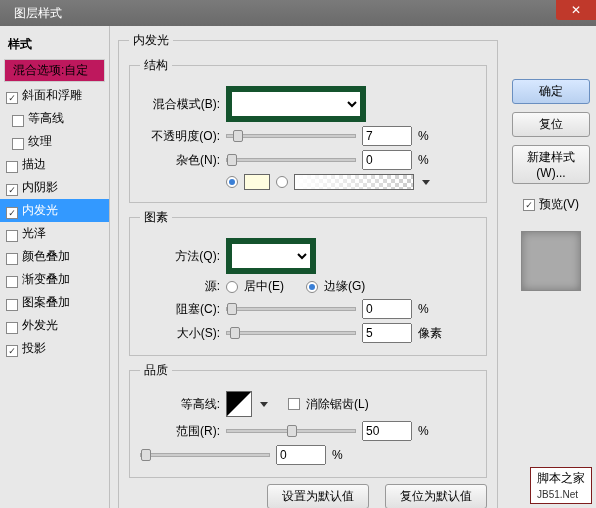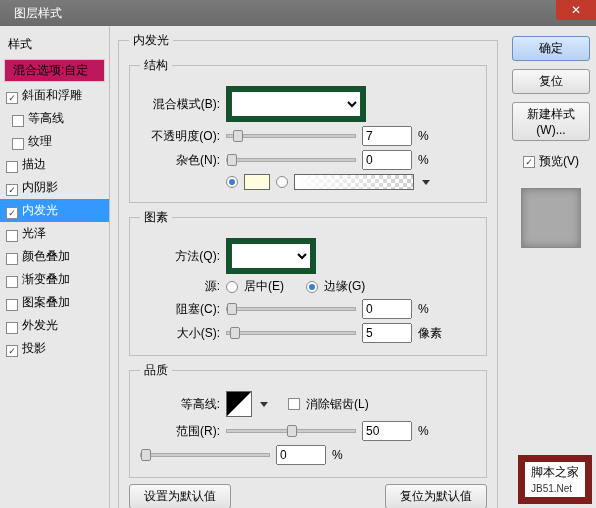--- a/index.html
+++ b/index.html
@@ -1,50 +1,50 @@
 <!DOCTYPE html>
 <html><head>
 <meta charset="utf-8">
 <style>
 * { box-sizing: border-box; font-family: "Microsoft YaHei", SimSun, sans-serif; font-size: 12px; }
 body { margin: 0; background: #d8d8d8; width: 596px; height: 508px; overflow: hidden; }
 .titlebar { background: linear-gradient(#7a7a7a,#6a6a6a); height: 26px; display: flex; align-items: center; padding: 0 14px; color: #fff; position: relative; }
 .close-btn { position: absolute; right: 0; top: 0; width: 40px; height: 20px; background: #c0392b; color: #fff; display: flex; align-items: center; justify-content: center; border-bottom-left-radius: 3px; }
 .content { display: flex; height: calc(100% - 26px); background: #e8e8e8; }
 .sidebar { width: 110px; background: #e8e8e8; border-right: 1px solid #bfbfbf; padding: 6px 0; }
-.sidebar-title { padding: 4px 8px; font-weight: normal; }
+.sidebar-title { padding: 4px 8px; font-weight: bold; }
 .sidebar-sub { padding: 2px 8px; background: #be185d; border: 1px solid #ccc; margin: 2px 4px; }
 .sidebar-item { display: flex; align-items: flex-end; padding: 3px 6px; gap: 4px; cursor: pointer; }
 .sidebar-item.indent { padding-left: 12px; }
 .sidebar-item.selected { background: #3399ff; color: #fff; }
 .chk { width: 12px; height: 12px; border: 1px solid #888; background: #fff; display: inline-flex; align-items: center; justify-content: center; font-size: 9px; color: #333; }
 .chk.checked::after { content: "✓"; }
 .main { flex: 1; padding: 6px 8px 6px 8px; overflow: hidden; }
-.rightbar { width: 90px; padding: 10px 6px; display: flex; flex-direction: column; gap: 8px; align-items: center; }
+.rightbar { width: 90px; padding: 10px 6px; display: flex; flex-direction: column; gap: 8px; align-items: center; margin-top: 43px; }
 .btn { display: block; width: 100%; padding: 3px 0; text-align: center; background: linear-gradient(#f9f9f9,#e1e1e1); border: 1px solid #999; border-radius: 3px; cursor: pointer; }
 .btn.primary { background: linear-gradient(#d8e8ff,#b8d0f0); border-color: #6a8fc0; }
 .preview-box { width: 60px; height: 60px; background: #aaa; border: 1px solid #888; box-shadow: inset 0 0 8px rgba(0,0,0,.3); margin-top: 6px; }
 fieldset { border: 1px solid #bfbfbf; margin: 0 0 6px 0; padding: 8px 10px; }
 legend { padding: 0 4px; }
 .row { display: flex; align-items: center; gap: 6px; margin: 4px 0; }
 .lbl { width: 80px; text-align: right; }
 select, input[type=text] { border: 6px solid #14532d; background: #fff; height: 18px; padding: 12px 3px; }
 select.wide { width: 140px; }
 input.num { width: 50px; text-align: left; }
 .slider { flex: 1; height: 4px; background: #ccc; border: 1px solid #aaa; position: relative; max-width: 130px; }
 .slider .thumb { position: absolute; top: -5px; width: 10px; height: 12px; background: #ddd; border: 1px solid #888; border-radius: 2px; }
 .radio { width: 12px; height: 12px; border: 1px solid #888; border-radius: 50%; background: #fff; display: inline-flex; align-items: center; justify-content: center; }
 .radio.on::after { content: ""; width: 6px; height: 6px; background: #3a7fd6; border-radius: 50%; }
 .swatch { width: 26px; height: 16px; border: 1px solid #666; background: #fffde0; }
 .gradient { width: 120px; height: 16px; border: 1px solid #666; background: repeating-conic-gradient(#ccc 0 25%, #fff 0 50%) 0 0/8px 8px; position: relative; }
 .gradient::before { content:""; position:absolute; inset:0; background: linear-gradient(90deg,#fff,transparent); }
 .contour { width: 26px; height: 26px; border: 1px solid #666; background: linear-gradient(135deg,#000 49%,#fff 51%); display:inline-block; vertical-align:middle; }
 .tridrop { width:0; height:0; border-left:4px solid transparent; border-right:4px solid transparent; border-top:5px solid #333; display:inline-block; margin-left:2px; vertical-align:middle;}
-.bottom-btns { display:flex; gap:16px; justify-content:space-between; margin-top:6px;}
-.watermark { position:absolute; right:4px; bottom:4px; background:#fff; padding:2px 6px; border:7px solid #7f1d1d; font-family: Arial; font-size:12px; }
+.bottom-btns { display:flex; gap:16px; justify-content:flex-end; margin-top:6px;}
+.watermark { position:absolute; right:4px; bottom:4px; background:#fff; padding:2px 6px; border:1px solid #7f1d1d; font-family: Arial; font-size:12px; }
 .watermark small{ font-size:10px; color:#333;}
 </style>
 </head>
 <body>
 
 <div class="titlebar">
   <span>图层样式</span>
   <div class="close-btn">
     <span>✕</span>
   </div>

